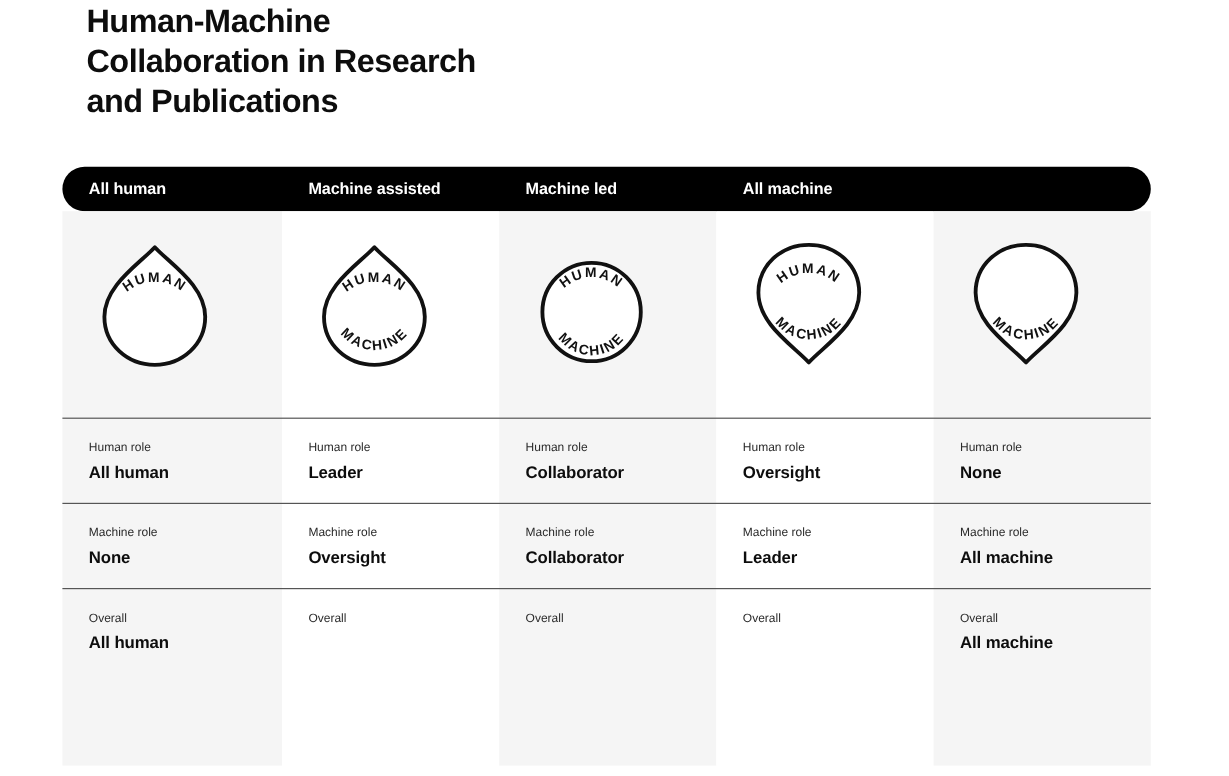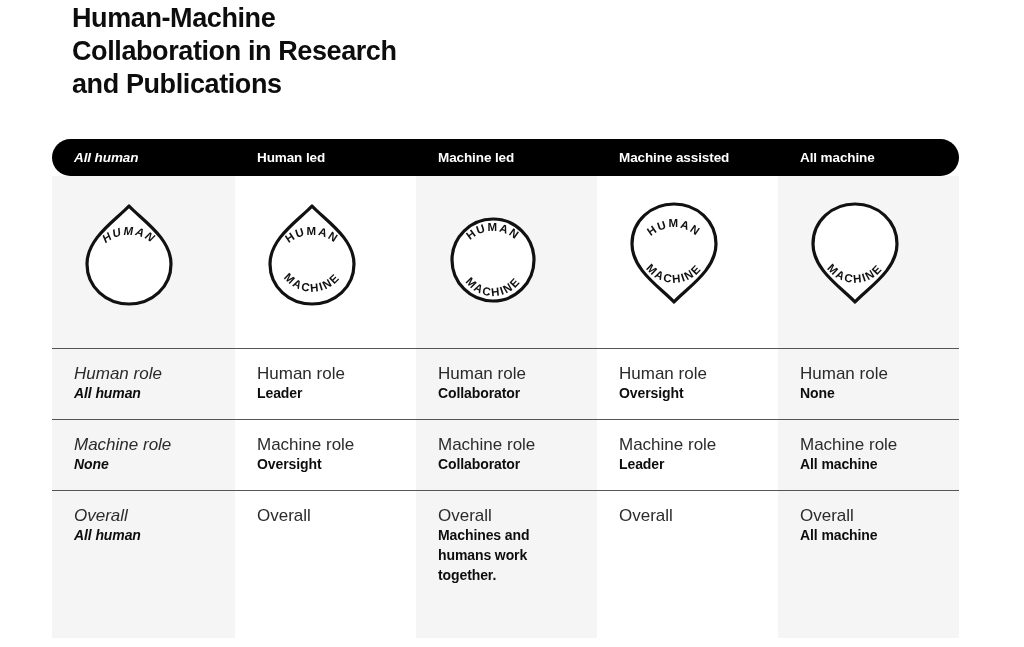--- a/index.html
+++ b/index.html
@@ -80,21 +80,21 @@
 
   .cell {
     box-sizing: border-box;
     padding-left: 22px;
     padding-right: 14px;
   }
   .cell.shaded { background: #f5f5f5; }
   .cell.plain  { background: #ffffff; }
 
   
-  .c0 { width: 183px; font-style: italic; }
+  .c0 { width: 183px; }
   .c1 { width: 181px; }
   .c2 { width: 181px; }
   .c3 { width: 181px; }
   .c4 { width: 181px; }
 
   
   .row-icons .cell {
     height: 172px;
     padding-top: 18px;
     display: flex;
@@ -113,21 +113,21 @@
     padding-bottom: 16px;
     min-height: 69px;
   }
   .row-overall .cell {
     padding-top: 16px;
     padding-bottom: 18px;
     min-height: 148px;
   }
 
   .lbl {
-    font-size: 17px;
+    font-size: 10px;
     line-height: 19px;
     font-weight: 400;
     color: #2b2b2b;
   }
   .val {
     font-size: 14px;
     line-height: 20px;
     font-weight: 700;
     color: #0d0d0d;
     letter-spacing: -0.1px;
@@ -140,23 +140,22 @@
 <div class="page">
 
   <div class="title">Human-Machine
 Collaboration in Research
 and Publications</div>
 
   <div class="table">
 
     <div class="header-bar">
       <div class="header-cell c0">All human</div>
-      <div class="header-cell c1">Human led</div>
+      <div class="header-cell c2">Machine assisted</div>
       <div class="header-cell c3">Machine led</div>
-      <div class="header-cell c2">Machine assisted</div>
       <div class="header-cell c4">All machine</div>
     </div>
 
     <div class="body-rows">
 
       <div class="row row-icons">
 
         <div class="cell c0 shaded">
           <span class="icon-wrap">
             <svg width="110" height="120" viewBox="0 0 110 120">
@@ -289,21 +288,20 @@
       <div class="row row-overall">
         <div class="cell c0 shaded">
           <div class="lbl">Overall</div>
           <div class="val">All human</div>
         </div>
         <div class="cell c1 plain">
           <div class="lbl">Overall</div>
         </div>
         <div class="cell c2 shaded">
           <div class="lbl">Overall</div>
-          <div class="val">Machines and humans work together.</div>
         </div>
         <div class="cell c3 plain">
           <div class="lbl">Overall</div>
         </div>
         <div class="cell c4 shaded">
           <div class="lbl">Overall</div>
           <div class="val">All machine</div>
         </div>
       </div>
 

